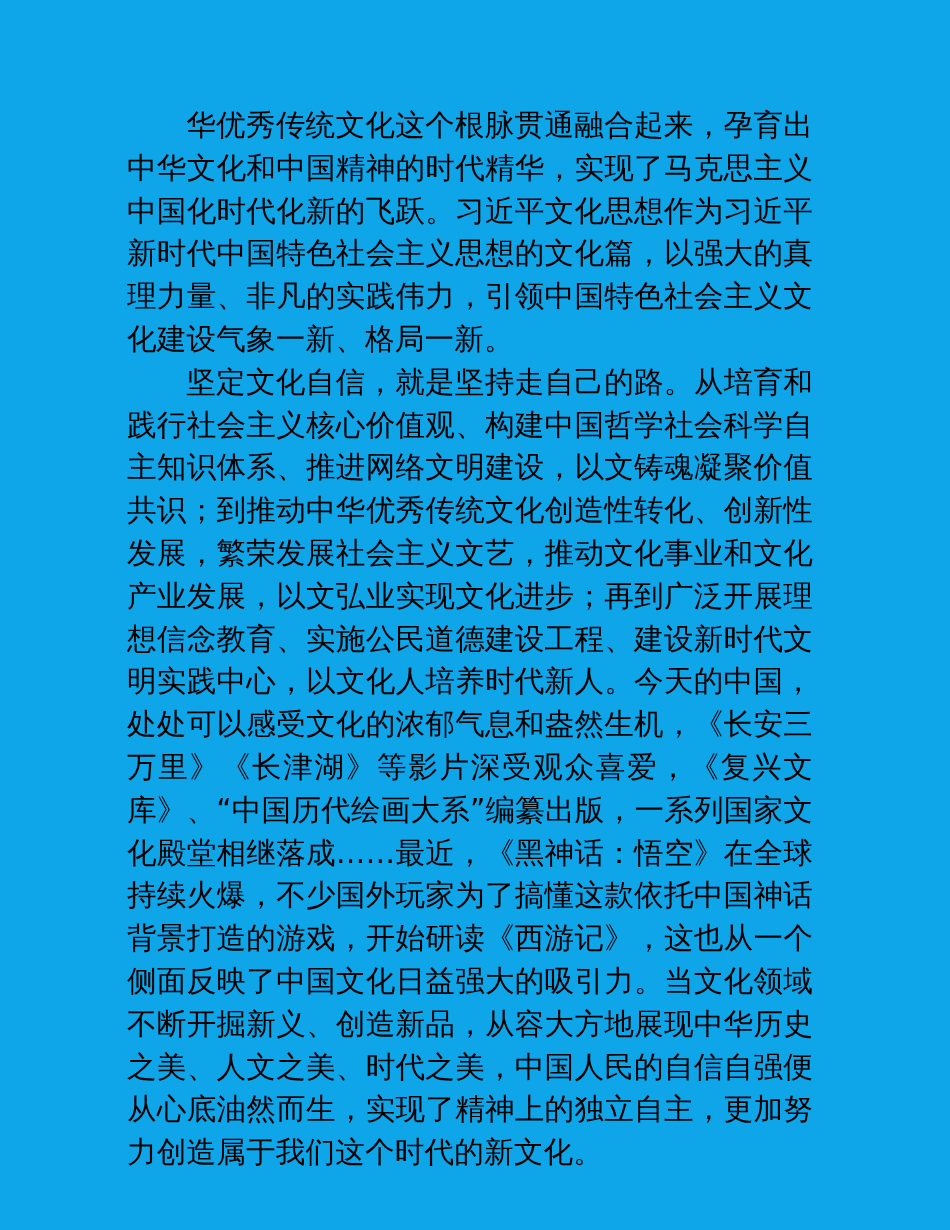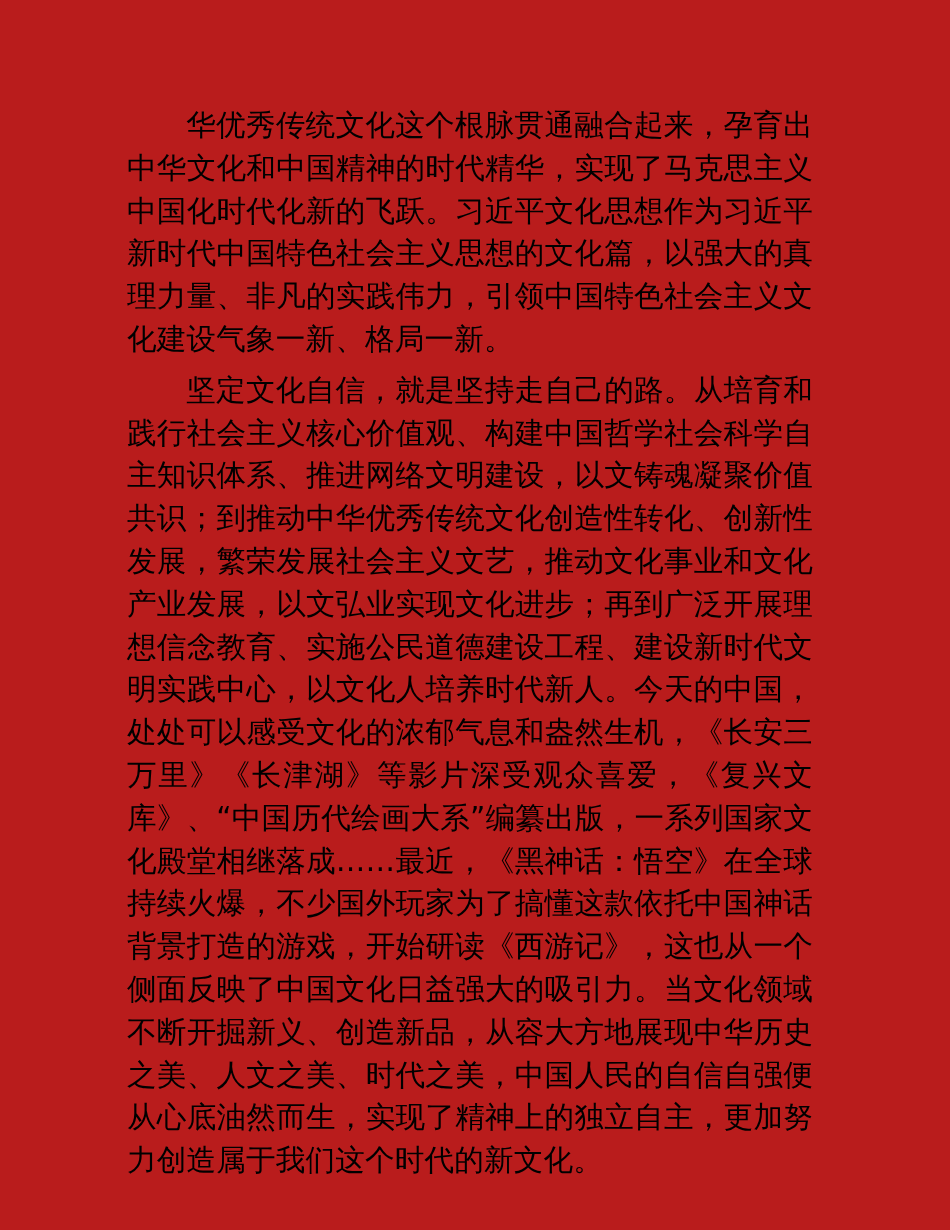--- a/index.html
+++ b/index.html
@@ -10,21 +10,21 @@
   body {
     width: 950px;
     height: 1230px;
     overflow: hidden;
     font-family: "DejaVu Sans", "Liberation Sans", sans-serif;
   }
   .page {
     position: relative;
     width: 950px;
     height: 1230px;
-    background: #b91c1c;
+    background: #0ea5e9;
     box-sizing: border-box;
   }
   .doc-body {
     position: absolute;
     left: 127px;
     top: 104px;
     width: 686px;
   }
   .para {
     margin: 0 0 0 0;
@@ -34,21 +34,21 @@
     line-height: 42.8px;
     letter-spacing: 0.15px;
     text-align: justify;
     text-justify: inter-ideograph;
     text-indent: 59.2px;
     font-weight: 400;
     word-break: break-all;
     -webkit-font-smoothing: antialiased;
   }
   .para + .para {
-    margin-top: 8px;
+    margin-top: 0px;
   }
 </style>
 </head>
 <body>
 
 <div class="page">
   <div class="doc-body">
     <p class="para">华优秀传统文化这个根脉贯通融合起来，孕育出中华文化和中国精神的时代精华，实现了马克思主义中国化时代化新的飞跃。习近平文化思想作为习近平新时代中国特色社会主义思想的文化篇，以强大的真理力量、非凡的实践伟力，引领中国特色社会主义文化建设气象一新、格局一新。</p>
     <p class="para">坚定文化自信，就是坚持走自己的路。从培育和践行社会主义核心价值观、构建中国哲学社会科学自主知识体系、推进网络文明建设，以文铸魂凝聚价值共识；到推动中华优秀传统文化创造性转化、创新性发展，繁荣发展社会主义文艺，推动文化事业和文化产业发展，以文弘业实现文化进步；再到广泛开展理想信念教育、实施公民道德建设工程、建设新时代文明实践中心，以文化人培养时代新人。今天的中国，处处可以感受文化的浓郁气息和盎然生机，《长安三万里》《长津湖》等影片深受观众喜爱，《复兴文库》、“中国历代绘画大系”编纂出版，一系列国家文化殿堂相继落成……最近，《黑神话：悟空》在全球持续火爆，不少国外玩家为了搞懂这款依托中国神话背景打造的游戏，开始研读《西游记》，这也从一个侧面反映了中国文化日益强大的吸引力。当文化领域不断开掘新义、创造新品，从容大方地展现中华历史之美、人文之美、时代之美，中国人民的自信自强便从心底油然而生，实现了精神上的独立自主，更加努力创造属于我们这个时代的新文化。</p>
   </div>

